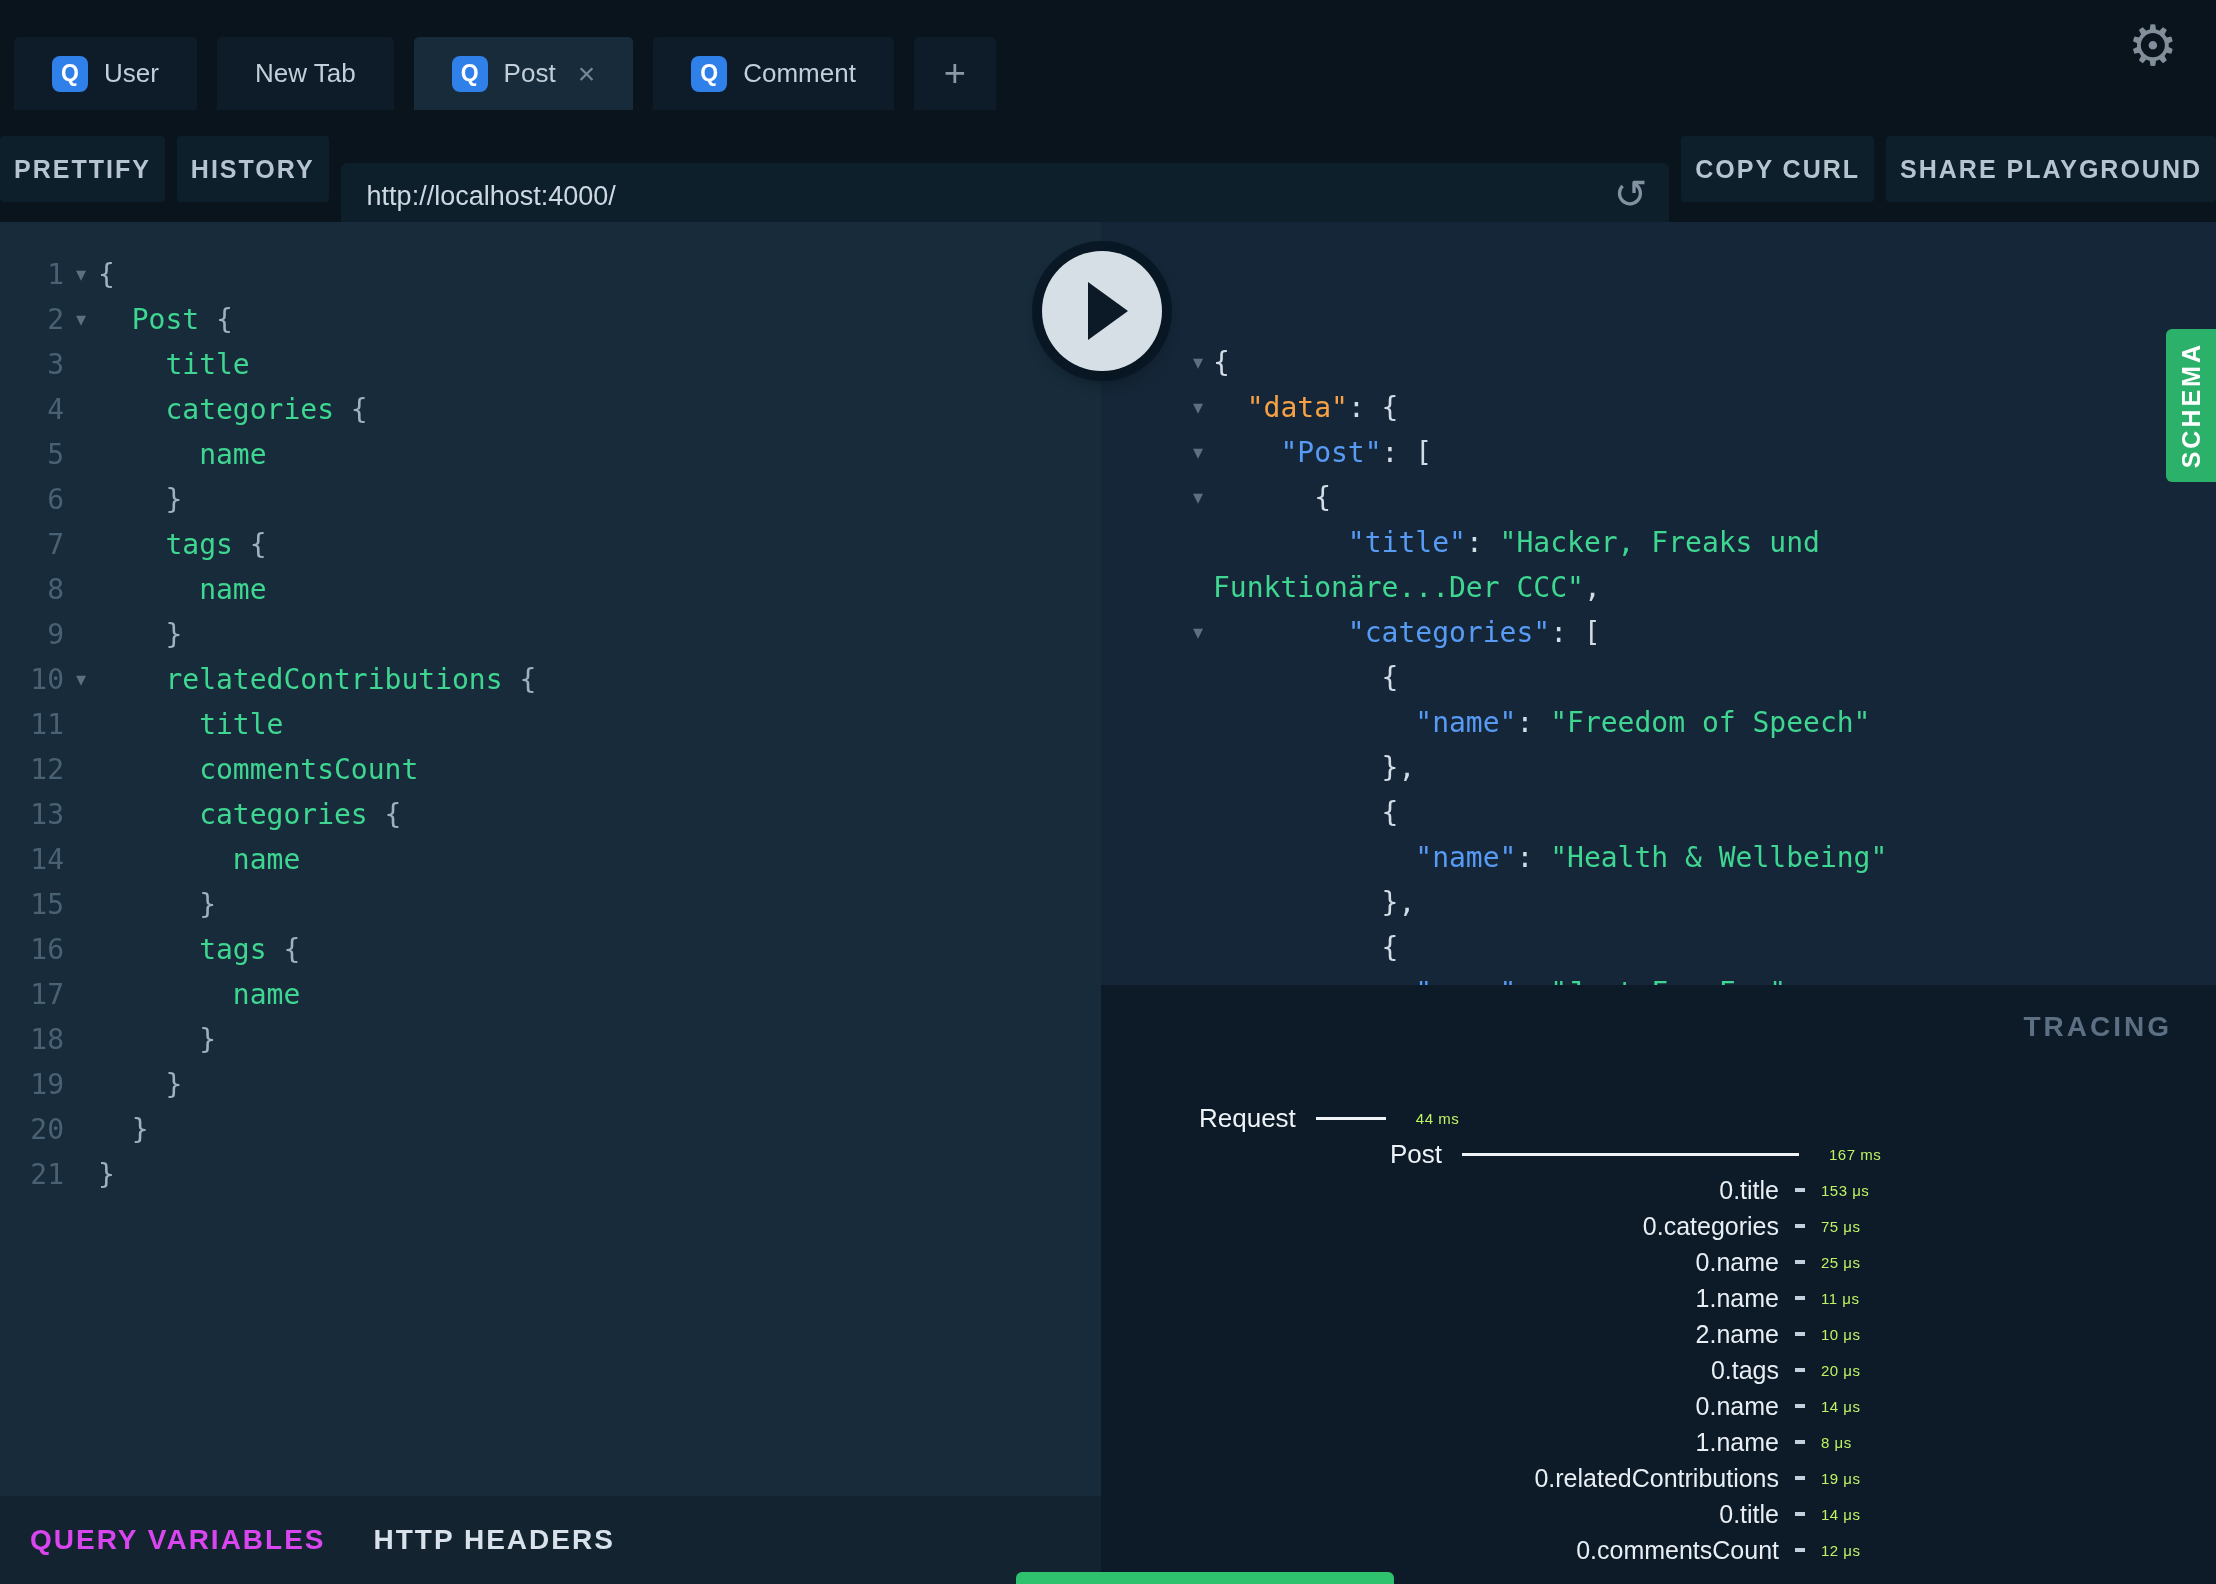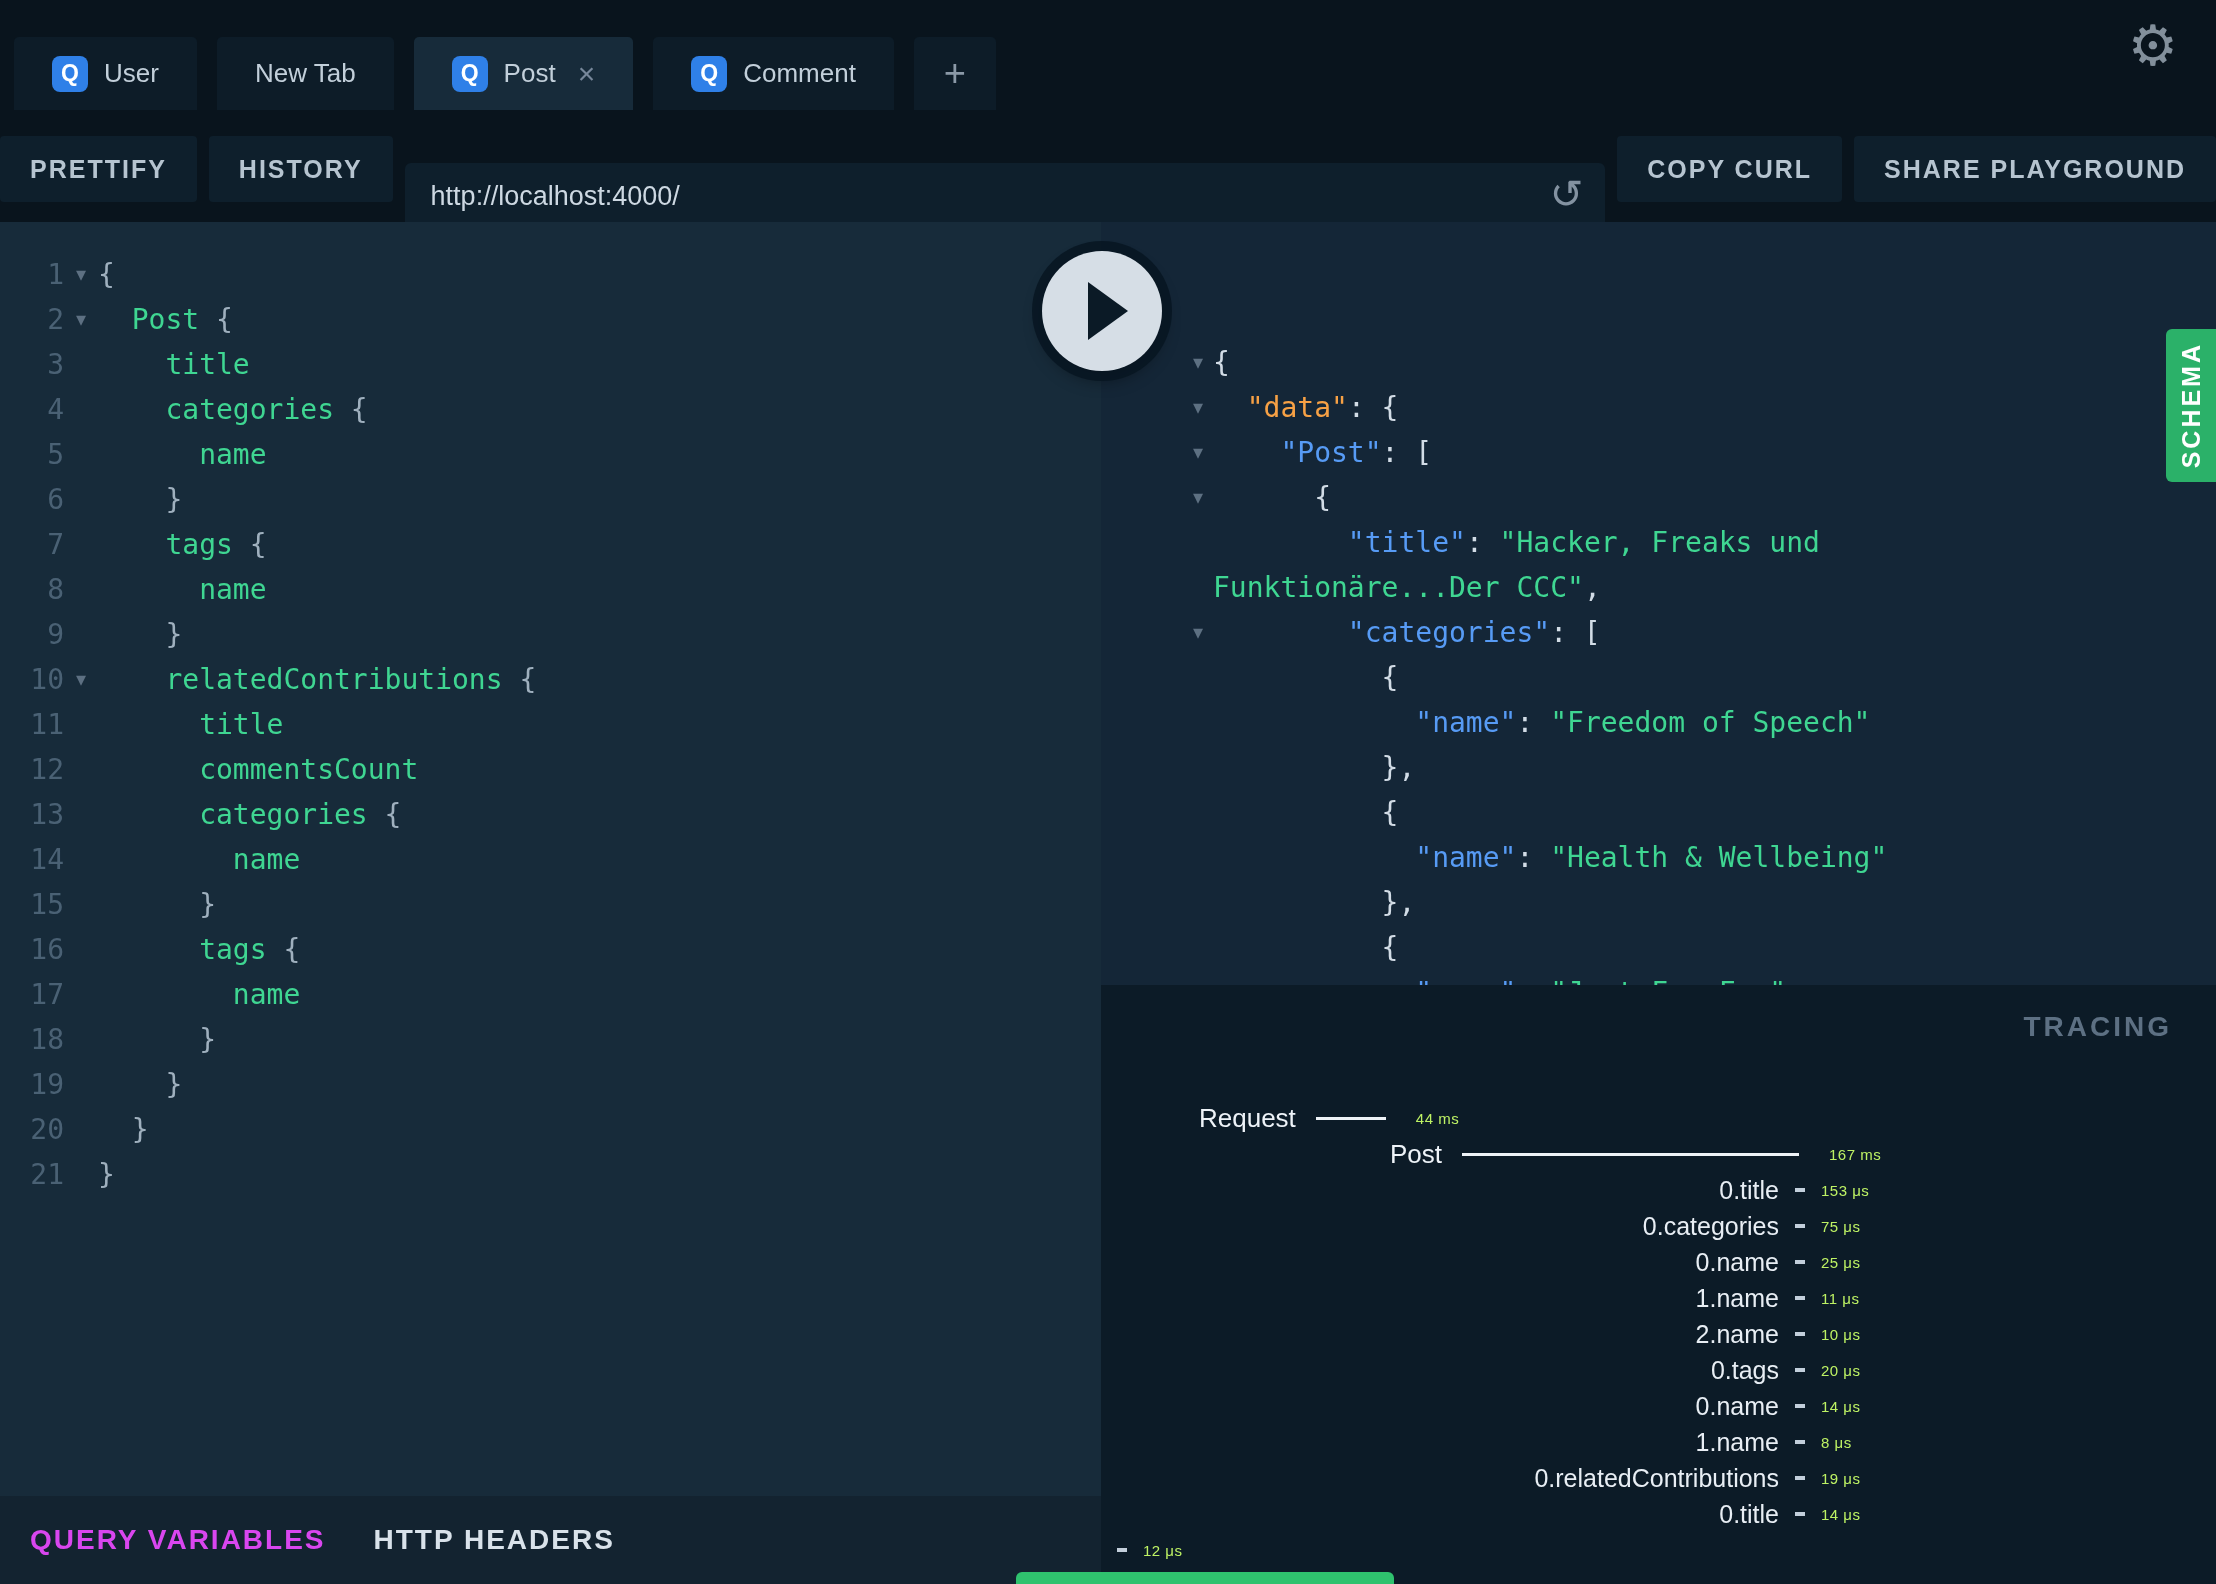--- a/index.html
+++ b/index.html
@@ -17,21 +17,21 @@
        font-size:26px;color:#c2cfda;cursor:pointer;white-space:nowrap;}
   .tab.active{background:var(--panel-editor,#172b3a);}
   .qbadge{width:36px;height:36px;border-radius:8px;background:var(--badge-blue,#2f80e8);color:#fff;
           font-weight:bold;font-size:23px;display:flex;align-items:center;justify-content:center;margin-right:16px;flex:none;}
   .tclose{margin-left:22px;color:#77879a;font-size:30px;line-height:1;}
   .tab.plus{padding:0 30px;color:#8b99a7;font-size:38px;font-weight:300;}
   .gear{position:absolute;right:38px;top:18px;font-size:56px;color:#828f9b;line-height:1;cursor:pointer;}
   
   .toolbar{position:absolute;left:0;top:136px;width:2216px;height:86px;display:flex;align-items:flex-start;gap:12px;}
   .tbtn{height:66px;background:#0e1f2c;border:none;color:#b6c4d0;font-size:25px;font-weight:bold;
-        letter-spacing:2px;padding:0 30px;border-radius:4px;font-family:inherit;cursor:pointer;white-space:nowrap;}
+        letter-spacing:2px;padding:0 14px;border-radius:4px;font-family:inherit;cursor:pointer;white-space:nowrap;}
   .urlwrap{flex:1;height:66px;position:relative;margin-top:27px;}
   .urlinput{width:100%;height:100%;background:#0e1f2c;border:none;border-radius:6px;color:#cdd8e2;
             font-size:27px;padding:0 76px 0 26px;font-family:inherit;outline:none;}
   .reload{position:absolute;right:22px;top:11px;font-size:40px;color:#8392a1;line-height:1;cursor:pointer;}
   
   .editor{position:absolute;left:0;top:222px;width:1101px;height:1274px;background:var(--panel-editor,#172b3a);overflow:hidden;}
   .codelines{padding-top:30px;font-family:"DejaVu Sans Mono",monospace;font-size:28px;line-height:45px;white-space:pre;}
   .cline{display:flex;}
   .lnum{width:64px;text-align:right;color:#4a6174;flex:none;}
   .larrow,.rarrow{width:34px;text-align:center;color:#5d7082;font-size:20px;flex:none;font-family:"DejaVu Sans",sans-serif;}
@@ -181,20 +181,21 @@
           <span class="lbl">0.relatedContributions</span>
           <span class="bar"></span>
           <span class="dur">19 μs</span>
         </div>
         <div class="trow leaf">
           <span class="lbl">0.title</span>
           <span class="bar"></span>
           <span class="dur">14 μs</span>
         </div>
         <div class="trow leaf">
+          <span class="lbl">0.commentsCount</span>
           <span class="bar"></span>
           <span class="dur">12 μs</span>
         </div>
       </div>
   </section>
 
   <button class="play">
     <span class="tri"></span>
   </button>
 

